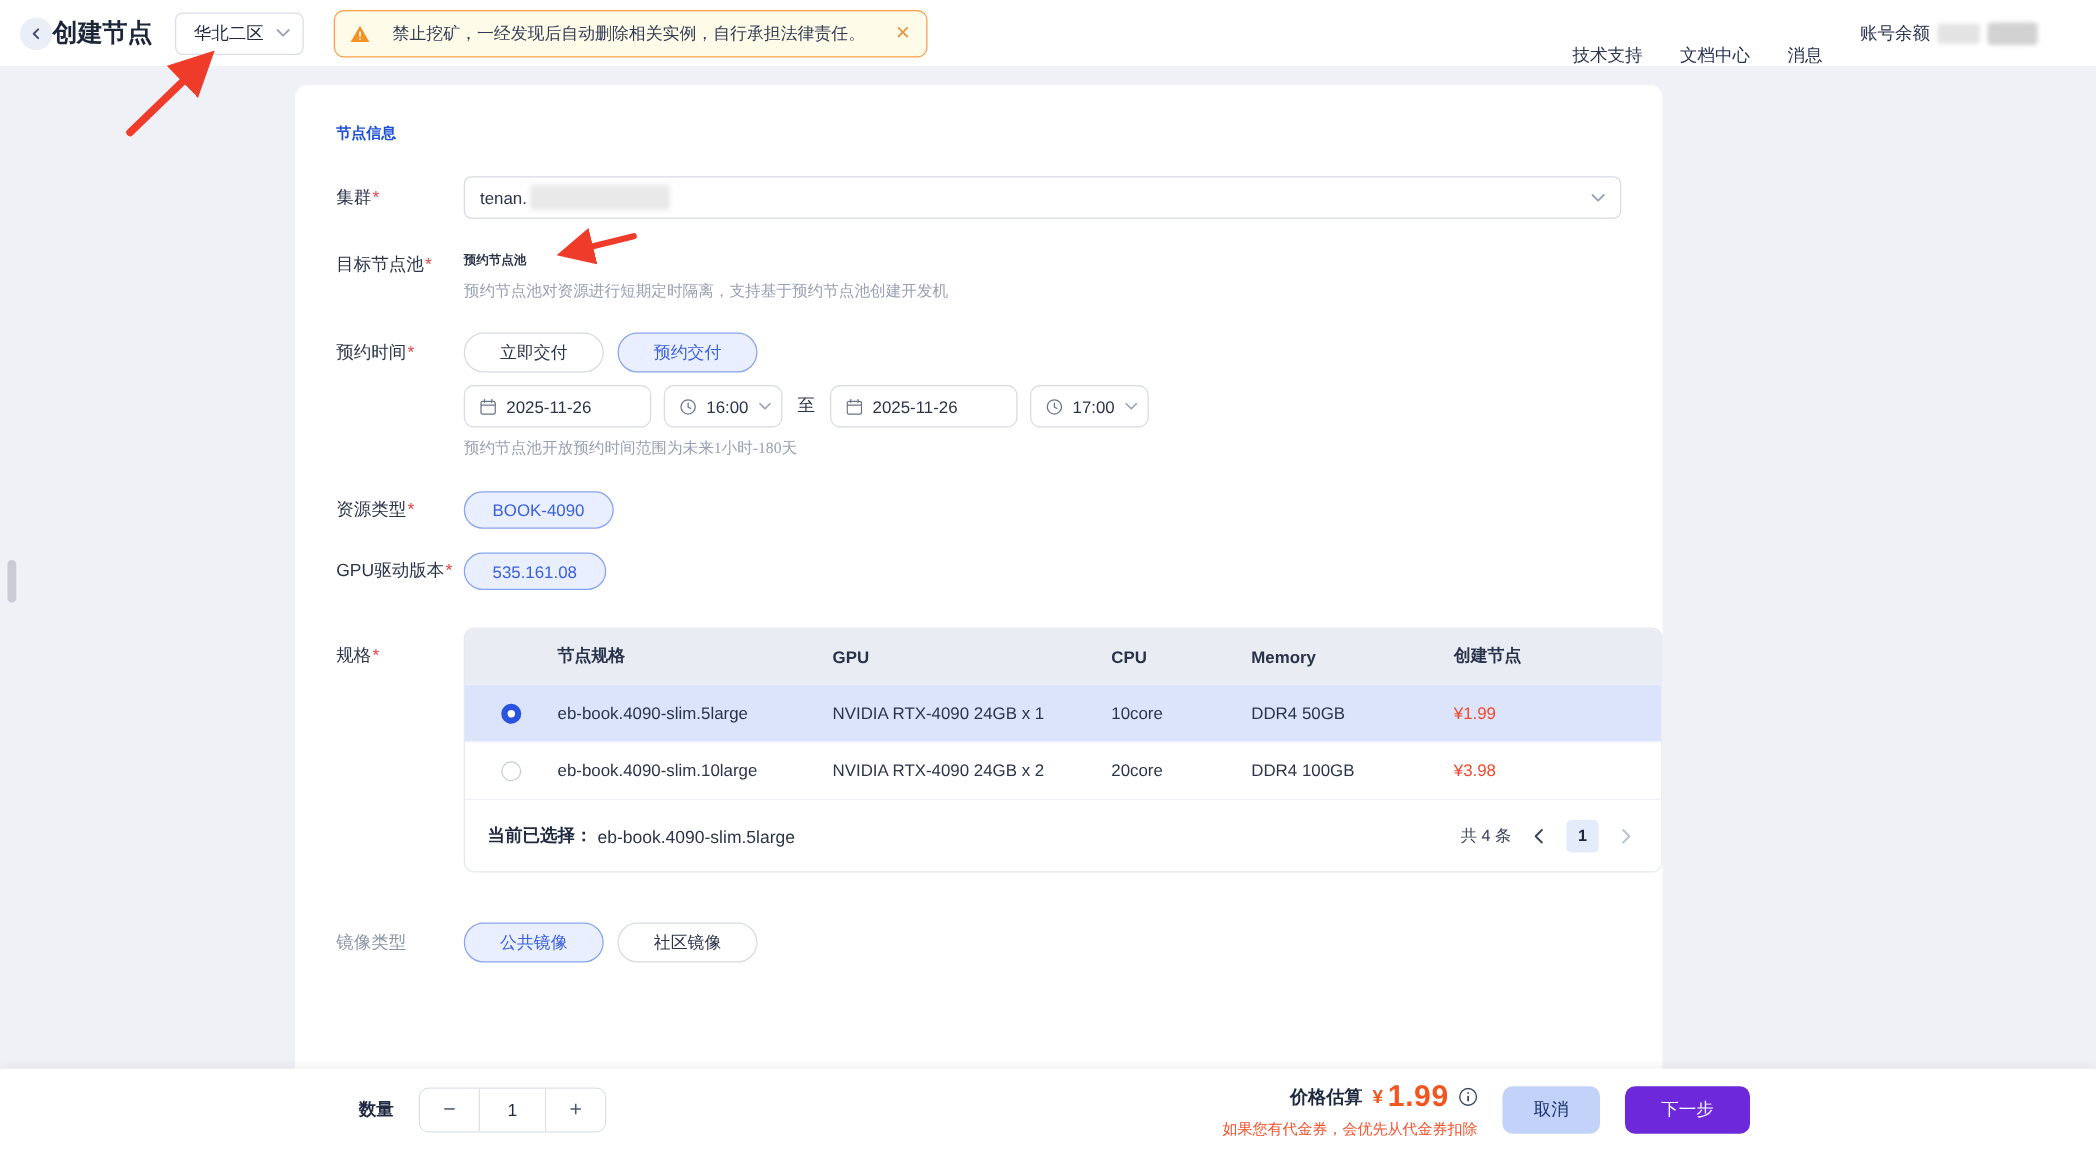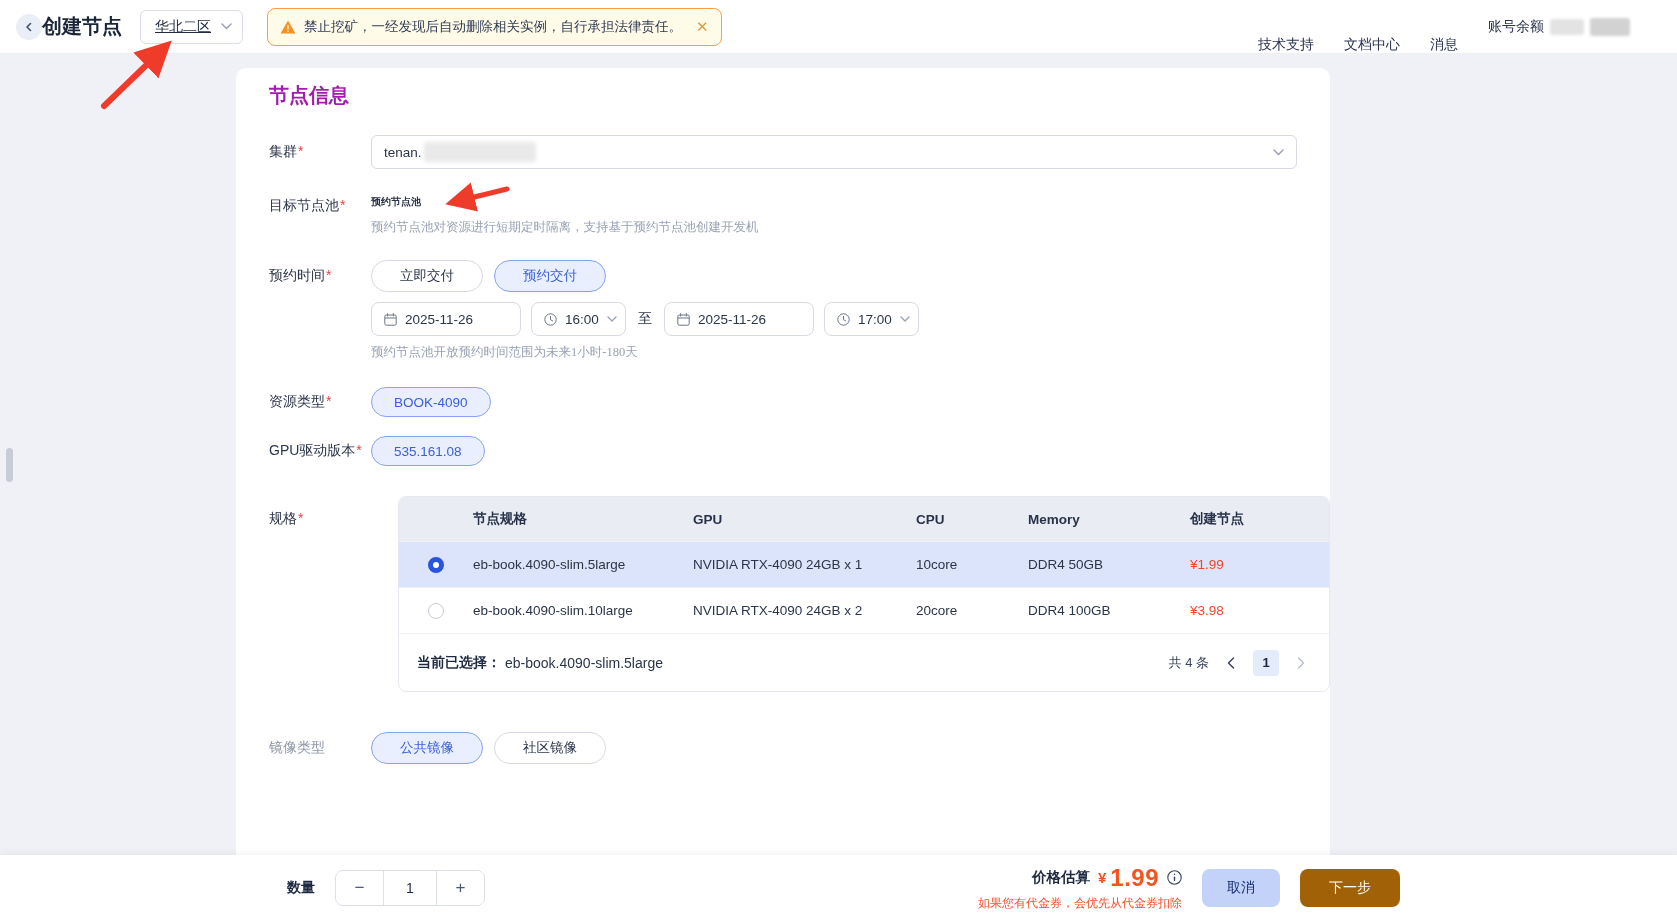--- a/index.html
+++ b/index.html
@@ -3,40 +3,40 @@
 <meta charset="utf-8">
 <style>
   * { margin:0; padding:0; box-sizing:border-box; }
   html,body { width:1677px; height:920px; overflow:hidden; }
   body { font-family:"Liberation Sans", sans-serif; background:#eff1f6; color:#2b3549; position:relative; }
 
   
   .topbar { position:absolute; top:0; left:0; width:100%; height:54px; background:#fff; border-bottom:1px solid #eceff4; display:flex; align-items:center; z-index:15; }
   .back-btn { width:26px; height:26px; border-radius:50%; background:#e9eef7; margin-left:16px; display:flex; align-items:center; justify-content:center; cursor:pointer; flex:none; }
   .page-title { font-size:20px; font-weight:700; color:#1c2639; }
-  .region-select { margin-left:18px; height:34px; min-width:96px; border:1px solid #d8dde8; border-radius:6px; background:#fff; display:flex; align-items:center; padding:0 10px 0 14px; gap:10px; font-size:14px; color:#222d44; cursor:pointer;text-decoration:underline; }
-  .warn-banner { margin-left:24px; height:38px; border:1px solid #fb9e44; background:#fffbe9; border-radius:8px; display:flex; align-items:center; padding:0 12px; gap:8px; }
+  .region-select { margin-left:18px; height:34px; min-width:96px; border:1px solid #d8dde8; border-radius:6px; background:#fff; display:flex; align-items:center; padding:0 10px 0 14px; gap:10px; font-size:14px; color:#222d44; cursor:pointer; }
+  .warn-banner { margin-left:24px; height:38px; border:1px solid #fb9e44; background:#fffbe9; border-radius:8px; display:flex; align-items:center; padding:0 12px; gap:18px; }
   .warn-text { font-size:13.5px; color:#303c54; }
   .warn-close { color:#df9a45; font-size:15px; margin-left:6px; cursor:pointer; line-height:1; }
   .nav-right { position:absolute; right:47px; top:0; height:54px; display:flex; align-items:center; gap:30px; font-size:14px; color:#2a3450; }
   .nav-link { cursor:pointer;margin-top:36px; }
   .balance { display:flex; align-items:center; gap:6px; }
   .blob { display:inline-block; background:#d9d9d9; border-radius:3px; filter:blur(1.5px); }
   .blob1 { width:34px; height:16px; background:#e3e3e3; }
   .blob2 { width:40px; height:18px; background:#d2d2d2; }
 
   
   .arrows { position:absolute; left:0; top:0; z-index:40; pointer-events:none; }
 
   
   .drawer-handle { position:absolute; left:6px; top:448px; width:7px; height:34px; background:#c7ccd6; border-radius:4px; z-index:5; }
 
   
   .card { position:absolute; left:236px; top:68px; width:1094px; height:860px; background:#fff; border-radius:10px; padding-left:33px; z-index:1; }
-  .section-title { padding-top:14px; font-size:20px; font-weight:700; color:#a21caf; }
+  .section-title { padding-top:30px; font-size:12px; font-weight:700; color:#1d4ed8; }
   .row { display:flex; align-items:center; }
   .row-label { width:102px; flex:none; font-size:14px; color:#2b3549; }
   .req { color:#e64545; margin-left:1px; }
 
   .select-box { position:relative; width:926px; height:34px; border:1px solid #d6dae3; border-radius:6px; display:flex; align-items:center; padding:0 12px; font-size:13.5px; color:#2b3549; cursor:pointer; }
   .select-box .chev { position:absolute; right:12px; }
   .cluster-blob { width:112px; height:20px; background:#e9e9e9; border-radius:3px; filter:blur(2px); margin-left:2px; }
 
   .pool-value { font-size:10px; font-weight:600; color:#2b3549; }
   .helper { font-size:12.5px; color:#98a1b3; }
@@ -46,21 +46,21 @@
   .pill.on { background:#e9efff; border-color:#88a3ef; color:#3a5fd9; }
 
   .input-box { height:34px; border:1px solid #d6dae3; border-radius:8px; background:#fff; display:flex; align-items:center; padding:0 12px; gap:8px; font-size:13.5px; color:#2b3549; cursor:pointer; }
   .dt-date { width:150px; }
   .dt-time { width:95px; }
   .dt-time .chev { margin-left:auto; }
   .range-sep { margin:0 12px; font-size:14px; color:#2b3549; }
   .gap10 { margin-left:10px; }
 
   
-  .spec-table { width:1066px; border:1px solid #e4e8f0; border-radius:8px; overflow:hidden; background:#fff;margin-left:27px; }
+  .spec-table { width:1066px; border:1px solid #e4e8f0; border-radius:8px; overflow:hidden; background:#fff; }
   .t-head { display:flex; align-items:center; height:44px; background:#e9edf3; font-size:13.5px; font-weight:700; color:#28324a; }
   .t-row { display:flex; align-items:center; height:46px; border-top:1px solid #eef0f5; font-size:13.5px; color:#2b3549; cursor:pointer; }
   .t-row.sel { background:#dbe4fb; }
   .c0 { width:74px; display:flex; justify-content:center; flex:none; }
   .c1 { width:220px; flex:none; }
   .c2 { width:223px; flex:none; }
   .c3 { width:112px; flex:none; }
   .c4 { width:162px; flex:none; }
   .c5 { flex:1; }
   .price { color:#f2472d; }
@@ -83,21 +83,21 @@
   .bb-right { margin-left:auto; margin-right:277px; display:flex; align-items:center; gap:20px; }
   .price-block { text-align:right; }
   .price-line { display:flex; align-items:center; justify-content:flex-end; gap:4px; }
   .price-cap { font-size:14.5px; font-weight:700; color:#1f2a40; margin-right:4px; }
   .price-cur { font-size:15px; font-weight:700; color:#f4551f; }
   .price-num { font-size:24px; font-weight:700; color:#f4551f; letter-spacing:.5px; }
   .info-ic { margin-left:4px; display:flex; }
   .voucher-note { margin-top:3px; font-size:12px; color:#f4502c; }
   .btn { height:38px; border:none; border-radius:8px; font-size:14px; cursor:pointer; font-family:inherit; }
   .btn-cancel { width:78px; background:#c2d2f8; color:#16306b; }
-  .btn-next { width:100px; background:#a16207; color:#fff; }
+  .btn-next { width:100px; background:#6d28d9; color:#fff; }
 
   .clipped-row { margin-top:40px; }
   svg { display:block; }
 </style>
 </head>
 <body>
 
 <div class="topbar">
   <div class="back-btn">
     <span>

